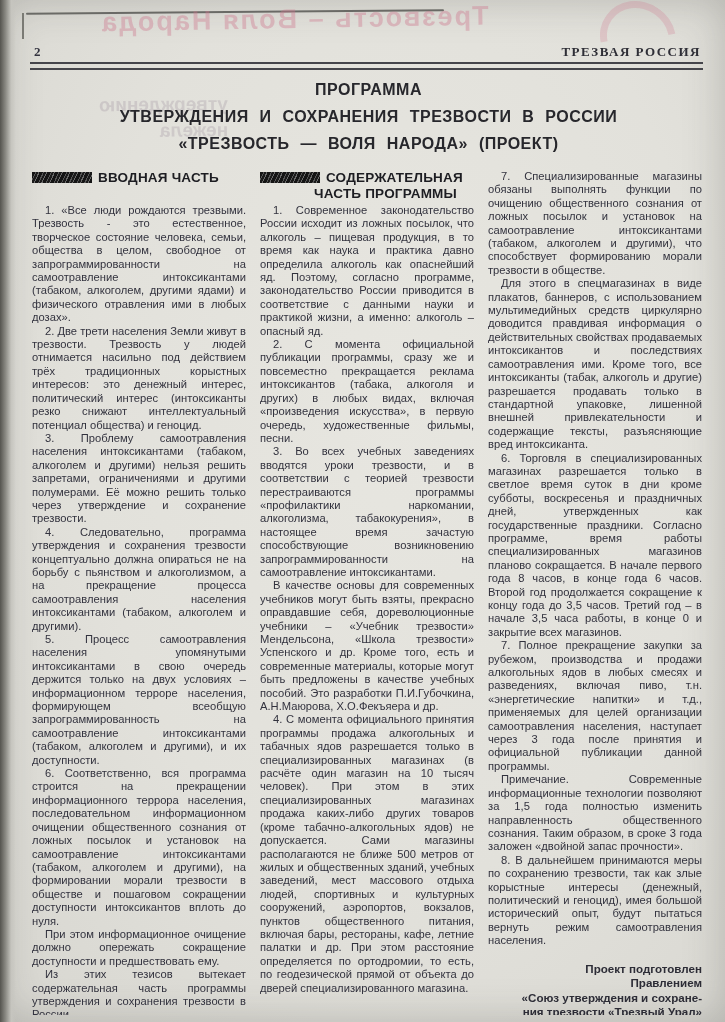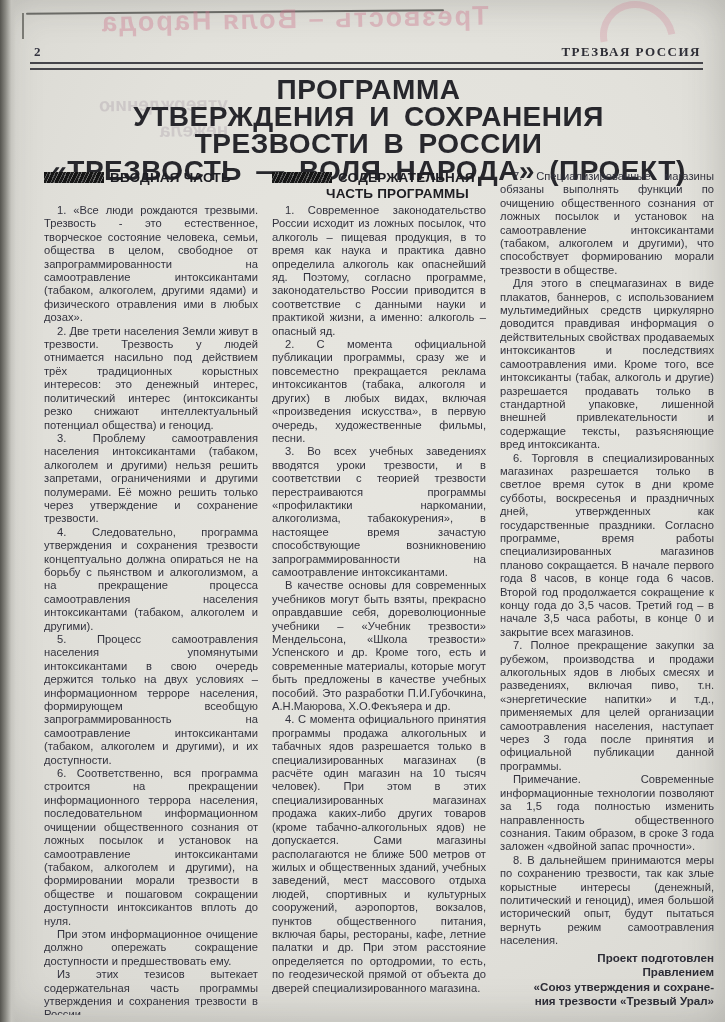--- a/index.html
+++ b/index.html
@@ -32,36 +32,36 @@
   
   .page-head{position:absolute;top:44px;left:34px;right:24px;display:flex;
     justify-content:space-between;align-items:flex-end;
     font-family:"Liberation Serif","DejaVu Serif",serif;font-weight:bold;}
   .page-num{font-size:13px;}
   .masthead{font-size:13px;letter-spacing:1.5px;color:#2e2e36;}
   .head-rule{position:absolute;top:62px;left:30px;right:22px;height:4px;
     border-top:2px solid #45454b;border-bottom:2px solid #45454b;}
   
   .title{position:absolute;top:76px;left:40px;right:28px;text-align:center;
-    font-weight:bold;color:#27272c;font-size:28px;line-height:27px;
+    font-weight:bold;color:#27272c;font-size:16px;line-height:27px;
     letter-spacing:.5px;word-spacing:6px;}
   
-  .columns{position:absolute;top:170px;left:44px;width:670px;height:845px;
+  .columns{position:absolute;top:170px;left:32px;width:670px;height:845px;
     display:flex;gap:14px;overflow:hidden;}
   .col{width:214px;flex:0 0 214px;}
   .sec-head{height:34px;font-weight:bold;font-size:13.5px;line-height:16px;
     color:#1d1d22;letter-spacing:.2px;}
   .head-bar{display:inline-block;width:60px;height:11px;margin-right:6px;
     vertical-align:-1px;background:#1c1c1c;
     background-image:repeating-linear-gradient(115deg,#141414 0 3px,#555 3px 4px,#1a1a1a 4px 6px,#6a6a6a 6px 7px);}
   .head-l2{display:block;margin-left:54px;}
   .para{margin:0;font-size:11.2px;line-height:13.4px;text-align:justify;
     text-indent:13px;color:#32323e;}
   .note-label{}
-  .credits{margin-top:3px;text-align:right;font-weight:bold;color:#2c2c36;}
+  .credits{margin-top:14px;text-align:right;font-weight:bold;color:#2c2c36;}
   .credits div{font-size:11.6px;line-height:14.5px;}
 </style>
 </head>
 <body>
 
 <div class="page">
 
   <div class="bind-strip"></div>
   <div class="top-line"></div>
   <div class="corner-tick"></div>

